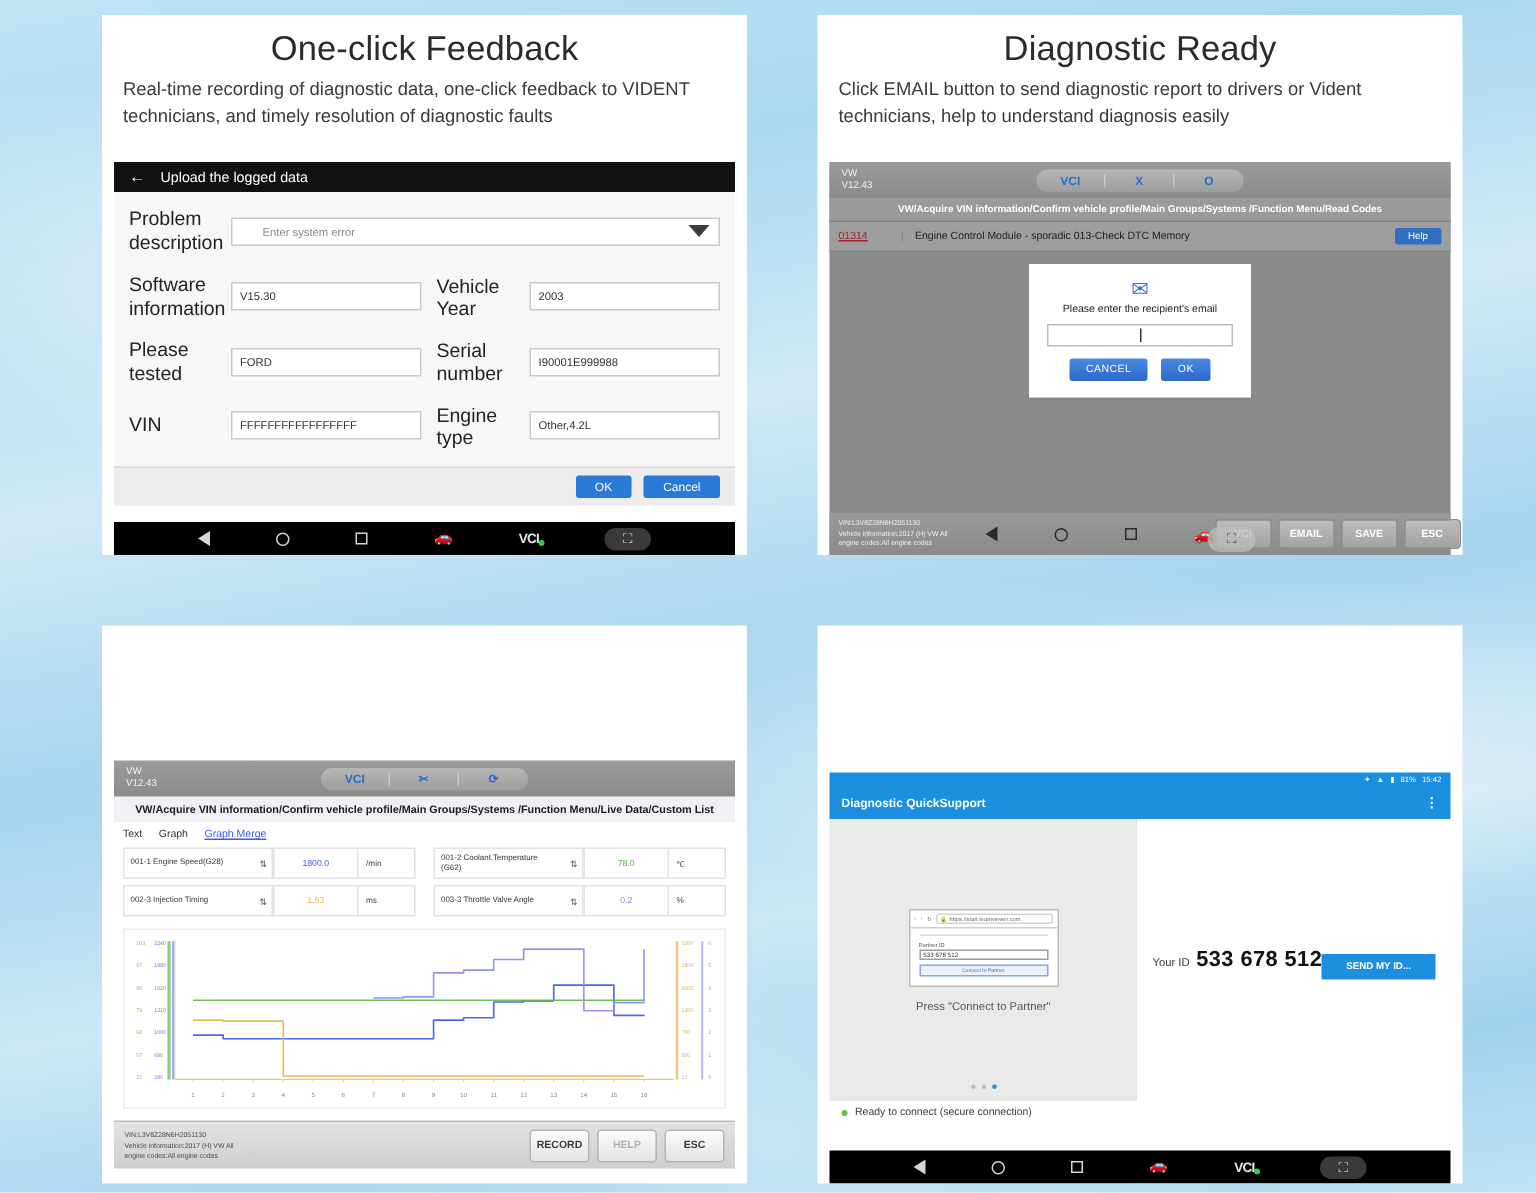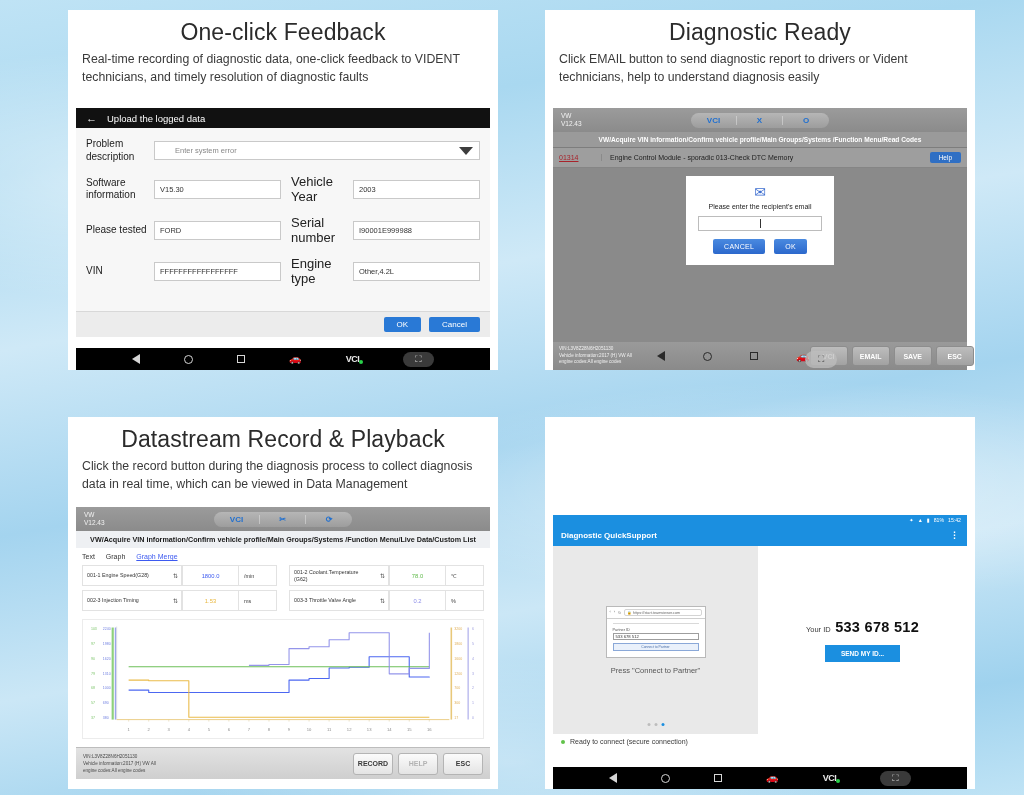--- a/index.html
+++ b/index.html
@@ -48,21 +48,21 @@
   
   .p1-body { position: absolute; left: 8px; right: 8px; top: 98px; bottom: 0; }
   .p1-topbar {
     background: #111; color: #fff; height: 20px;
     display: flex; align-items: center; gap: 10px; padding: 0 10px;
     font-size: 9.5px;
   }
   .back-arrow { font-size: 11px; line-height: 1; }
   .p1-form { background: #f7f7f7; padding: 10px 10px 6px; height: 206px; }
   .frow { display: flex; align-items: center; margin-bottom: 11px; }
-  .flabel { font-size: 10px; color: #222; width: 68px; line-height: 1.25; flex: none; }
+  .flabel { font-size: 13px; color: #222; width: 68px; line-height: 1.25; flex: none; }
   .fbox {
     background: #fff; border: 1px solid #c9c9c9; height: 19px;
     display: flex; align-items: center; padding: 0 5px;
     font-size: 7.5px; color: #333;
   }
   .fbox.wide { flex: 1; position: relative; padding-right: 22px; padding-left: 20px; }
   .fbox.half { width: 140px; }
   .fbox.placeholder { color: #888; }
   .caret-dn {
     position: absolute; right: 6px; top: 50%; transform: translateY(-50%);
@@ -200,21 +200,21 @@
   .mb-url .u { flex: 1; border: 1px solid #d4d4d4; padding: 0 2px; border-radius: 2px; overflow: hidden; white-space: nowrap; }
   .mb-inner { padding: 4px 6px 6px; }
   .mb-line { height: 1px; background: #d9d9d9; margin-bottom: 4px; }
   .mb-lbl { font-size: 3.8px; color: #555; }
   .mb-input { border: 1px solid #9e9e9e; font-size: 4.2px; color: #333; padding: 0 2px; margin: 1px 0 3px; }
   .mb-btn { border: 1px solid #8aa8d8; background: #eaf1fb; color: #4a6ea8; font-size: 3.4px; text-align: center; padding: 1px; }
   .press-txt { font-size: 7.5px; color: #555; margin-top: 8px; }
   .carousel { position: absolute; bottom: 8px; left: 50%; transform: translateX(-50%); display: flex; gap: 4px; }
   .cdot { width: 3px; height: 3px; border-radius: 50%; background: #bdbdbd; }
   .cdot.on { background: #1b8fe0; }
-  .tv-right { flex: 1; background: #fff; display: flex; flex-direction: column; align-items: center; justify-content: center; }
+  .tv-right { flex: 1; background: #fff; display: flex; flex-direction: row; align-items: center; justify-content: center; }
   .your-id { font-size: 7.5px; color: #3a3a3a; }
   .id-num { font-size: 14.5px; color: #111; font-weight: bold; letter-spacing: .3px; }
   .send-btn { background: #1b8fe0; color: #fff; font-size: 6.5px; font-weight: bold; padding: 5px 16px; margin-top: 9px; }
   .ready-row { display: flex; align-items: center; gap: 5px; padding: 4px 8px; font-size: 7px; color: #3a3a3a; }
   .green-dot { width: 4px; height: 4px; background: #61c24a; border-radius: 50%; }
 </style>
 </head>
 <body>
 
 <div class="bg-wash"></div>
@@ -348,24 +348,20 @@
           <span class="p2-key">EMAIL</span>
           <span class="p2-key">SAVE</span>
           <span class="p2-key">ESC</span>
         </div>
       </div>
       <div class="p2-cam-overlay">⛶</div>
     </div>
   </div>
 
   <div class="card">
-    <div class="card-head">
-      <div class="card-title">Datastream Record &amp; Playback</div>
-      <div class="card-sub">Click the record button during the diagnosis process to collect diagnosis data in real time, which can be viewed in Data Management</div>
-    </div>
 
     <div class="p3-body">
       <div class="vw-head">
         <div class="vw-name">
           <div>VW</div>
           <div>V12.43</div>
         </div>
         <div class="vw-pill">
           <span>VCI</span>
           <span>✂</span>

